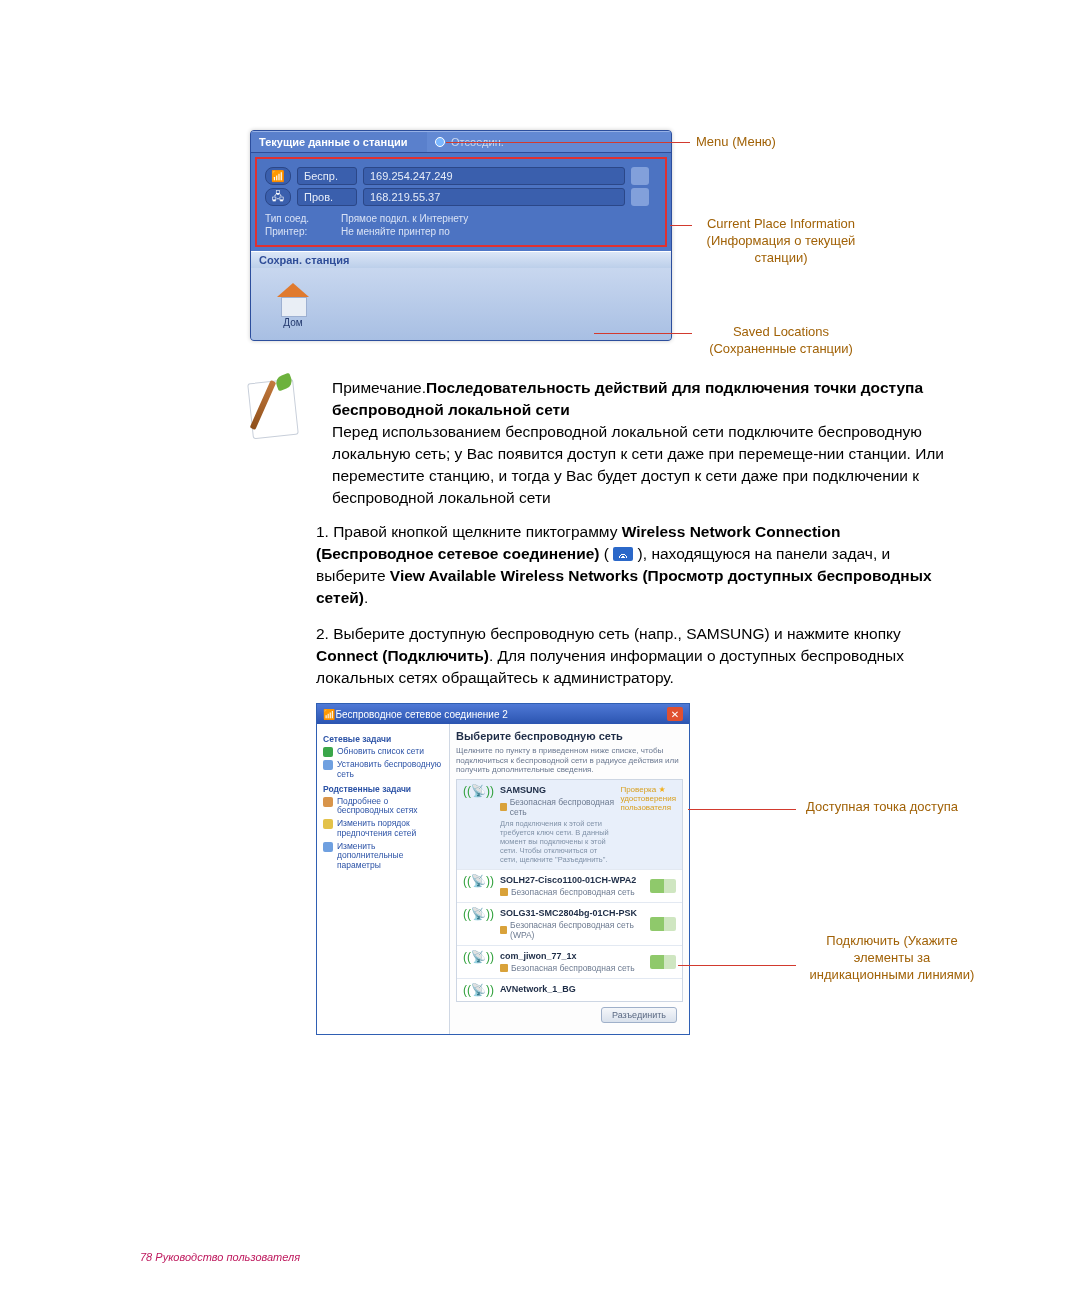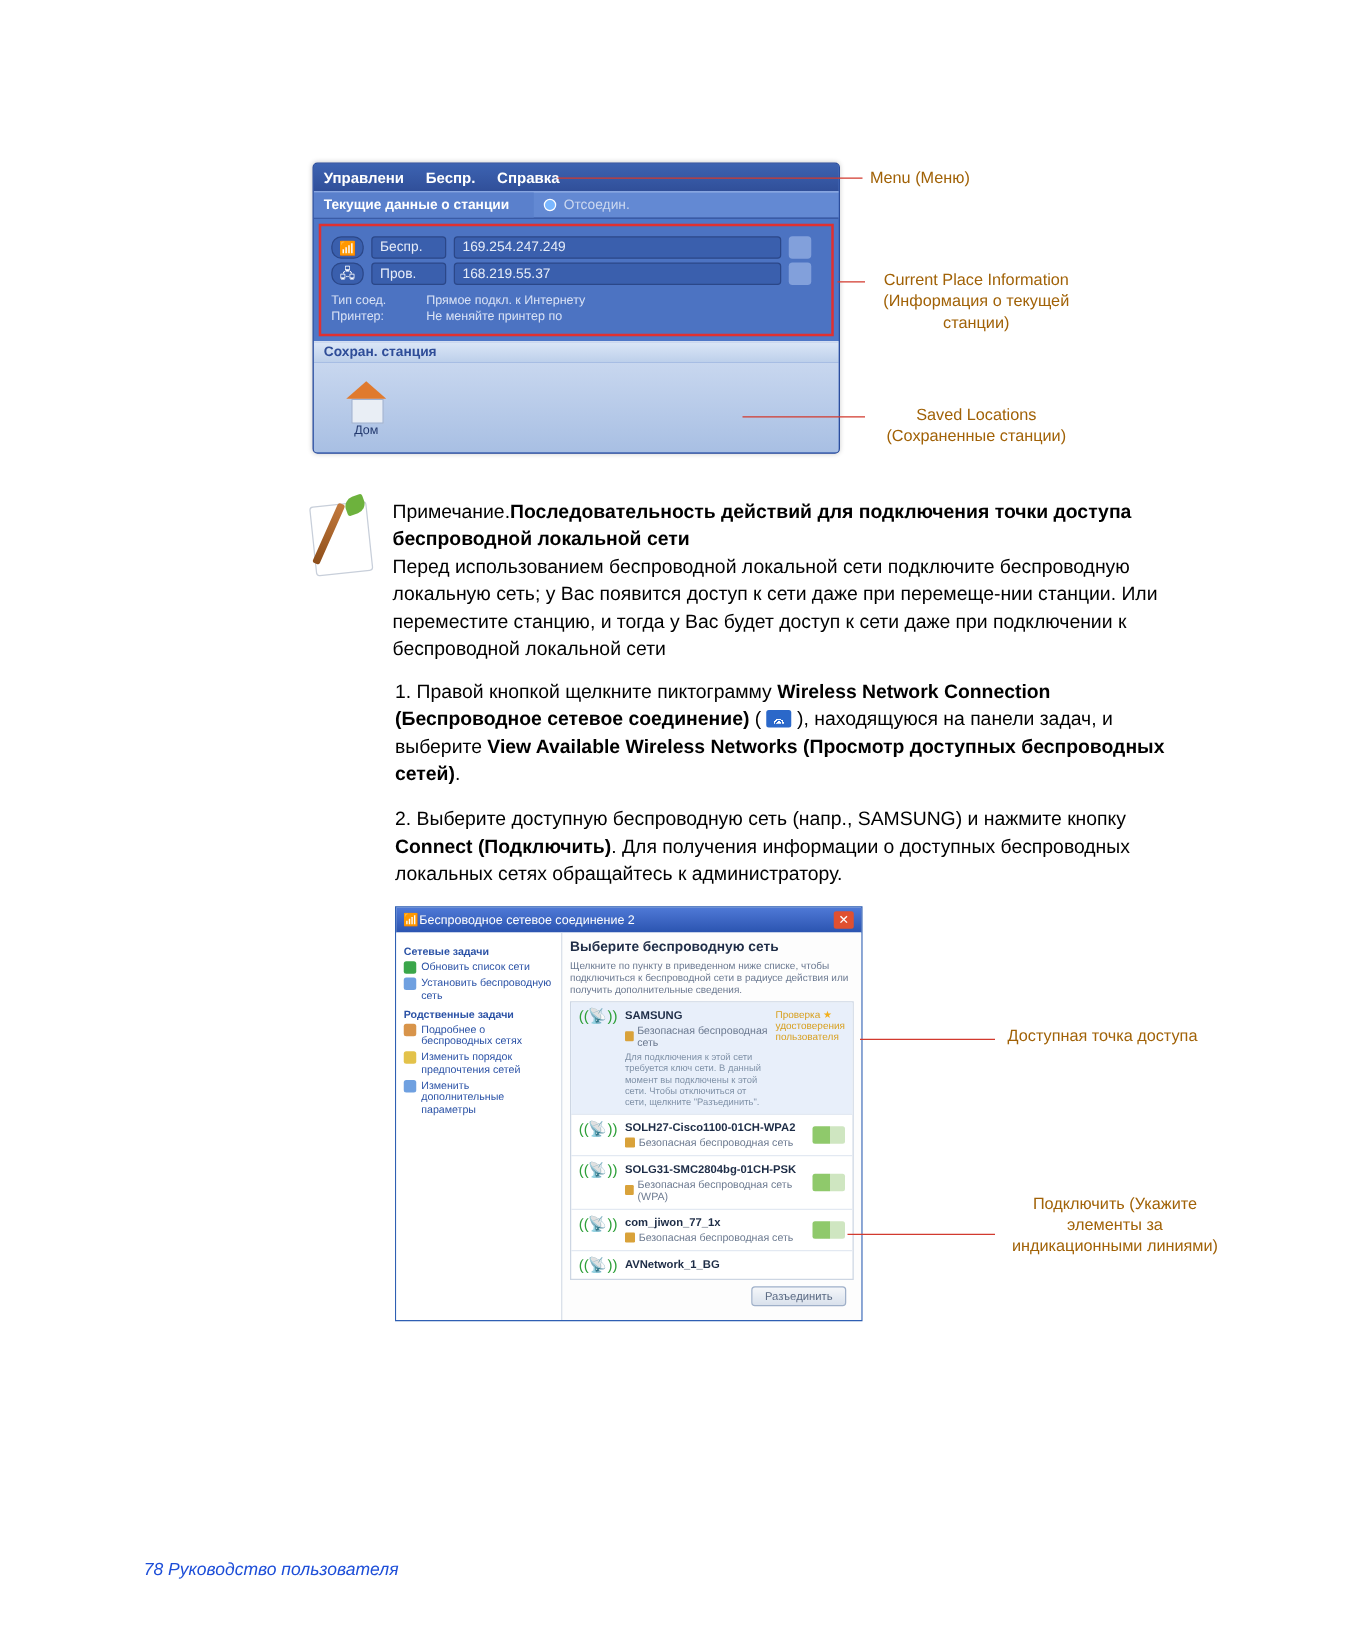--- a/index.html
+++ b/index.html
@@ -35,21 +35,21 @@
   .btn-row .btn.first{margin-right:auto;}
 
   .callout{position:absolute;font-size:13px;color:#a16207;line-height:1.3;text-align:center;}
   .redline{position:absolute;height:0;border-top:1.6px solid #d23a2e;}
 
   .note-block{display:flex;gap:18px;margin:36px 0 0 170px;width:700px;}
   .pencil{width:46px;height:60px;flex:none;position:relative;}
   .pad{position:absolute;inset:4px 0 0 0;background:#fff;border:1px solid #c8cfda;border-radius:3px;transform:rotate(-6deg);}
   .pen{position:absolute;left:10px;top:2px;width:6px;height:52px;background:linear-gradient(#c47a3d,#8d4e1a);transform:rotate(24deg);border-radius:2px;}
   .leaf{position:absolute;top:-2px;left:26px;width:16px;height:14px;background:#6db23d;border-radius:8px 2px 8px 2px;transform:rotate(-20deg);}
-  .note-text{font-size:15.5px;line-height:1.42;}
+  .note-text{font-size:15.5px;line-height:1.42;margin-left:18px;}
   .note-text b{font-weight:bold;}
   .body-text{margin-left:236px;margin-top:12px;width:634px;font-size:15.5px;line-height:1.42;}
   .body-text p{margin:0 0 14px 0;}
   .wifi-ico{display:inline-block;width:20px;height:14px;background:#2b68c9;border-radius:2px;vertical-align:-2px;position:relative;}
   .wifi-ico:after{content:"";position:absolute;left:5px;top:3px;width:10px;height:8px;background:radial-gradient(circle at 50% 100%,#fff 2px,transparent 2px),radial-gradient(circle at 50% 100%,transparent 3px,#fff 3px,#fff 4px,transparent 4px);}
 
   .fig2-wrap{position:relative;width:560px;margin-left:236px;margin-top:8px;}
   .xpwin{width:372px;border:1px solid #2f5fb3;background:#eef2f6;font-size:10px;color:#2a3b56;}
   .xp-title{background:linear-gradient(#4f79d6,#2b54b0);color:#fff;padding:3px 6px;display:flex;align-items:center;font-size:10px;}
   .xp-title .x{margin-left:auto;width:16px;height:14px;background:#e05030;color:#fff;display:flex;align-items:center;justify-content:center;border-radius:2px;font-size:10px;}
@@ -68,44 +68,39 @@
   .ninfo{flex:1;font-size:8.5px;}
   .ninfo .nm{font-weight:bold;color:#1d2c46;font-size:9px;}
   .ninfo .sub{color:#6c7a90;display:flex;align-items:center;gap:3px;margin-top:2px;}
   .lock{width:8px;height:8px;background:#d9a23a;border-radius:1px;}
   .bars{width:26px;height:14px;align-self:center;background:linear-gradient(to right,#8fc96b 0 30%,#8fc96b 30% 55%,#cfe6c1 55% 100%);border-radius:2px;}
   .sel-right{font-size:8px;color:#d8a020;}
   .star{color:#f2b01e;}
   .connect-row{display:flex;justify-content:flex-end;padding:5px 6px;}
   .connect-row .cbtn{background:linear-gradient(#f5f7fa,#d9e1ec);border:1px solid #9fb0c9;border-radius:3px;padding:2px 10px;font-size:9px;color:#5b6a83;}
 
-  .footer{position:absolute;left:115px;bottom:46px;font-style:italic;font-size:14px;color:#1d4ed8;}
+  .footer{position:absolute;left:140px;bottom:46px;font-style:italic;font-size:11px;color:#be185d;}
 </style>
 </head>
 <body>
 
 <div class="page">
 
   <div class="fig-wrap">
 
     <div class="redline" style="left:196px;top:12px;width:244px;"></div>
     <div class="callout" style="left:446px;top:4px;">Menu (Меню)</div>
 
     <div class="redline" style="left:420px;top:95px;width:22px;"></div>
     <div class="callout" style="left:446px;top:86px;width:170px;">Current Place Information (Информация о текущей станции)</div>
 
     <div class="redline" style="left:344px;top:203px;width:98px;"></div>
     <div class="callout" style="left:446px;top:194px;width:170px;">Saved Locations (Сохраненные станции)</div>
 
     <div class="app-win">
-      <div class="menu-bar">
-        <span>Управлени</span>
-        <span>Беспр.</span>
-        <span>Справка</span>
-      </div>
       <div class="status-bar">
         <div class="left">Текущие данные о станции</div>
         <div class="right">
             <span class="dot"></span>
             <span>Отсоедин.</span>
           </div>
       </div>
       <div class="info-box">
         <div class="info-right">
           <div class="chip">📶</div>

